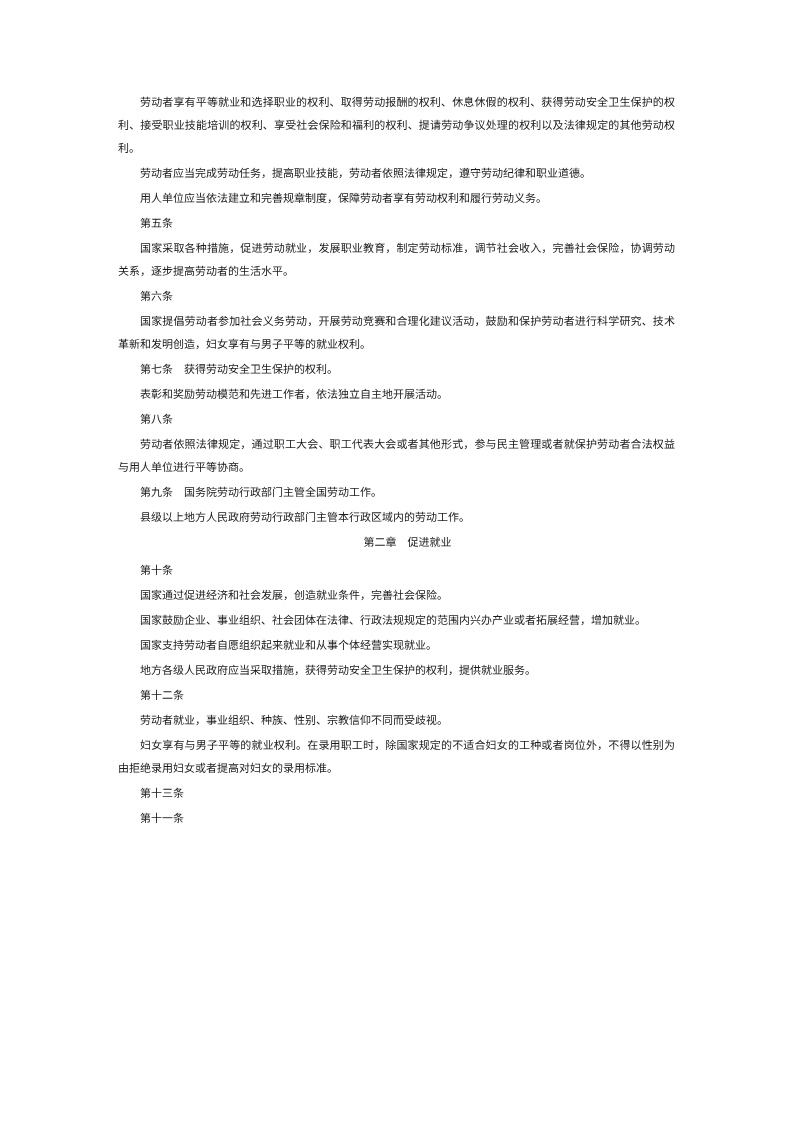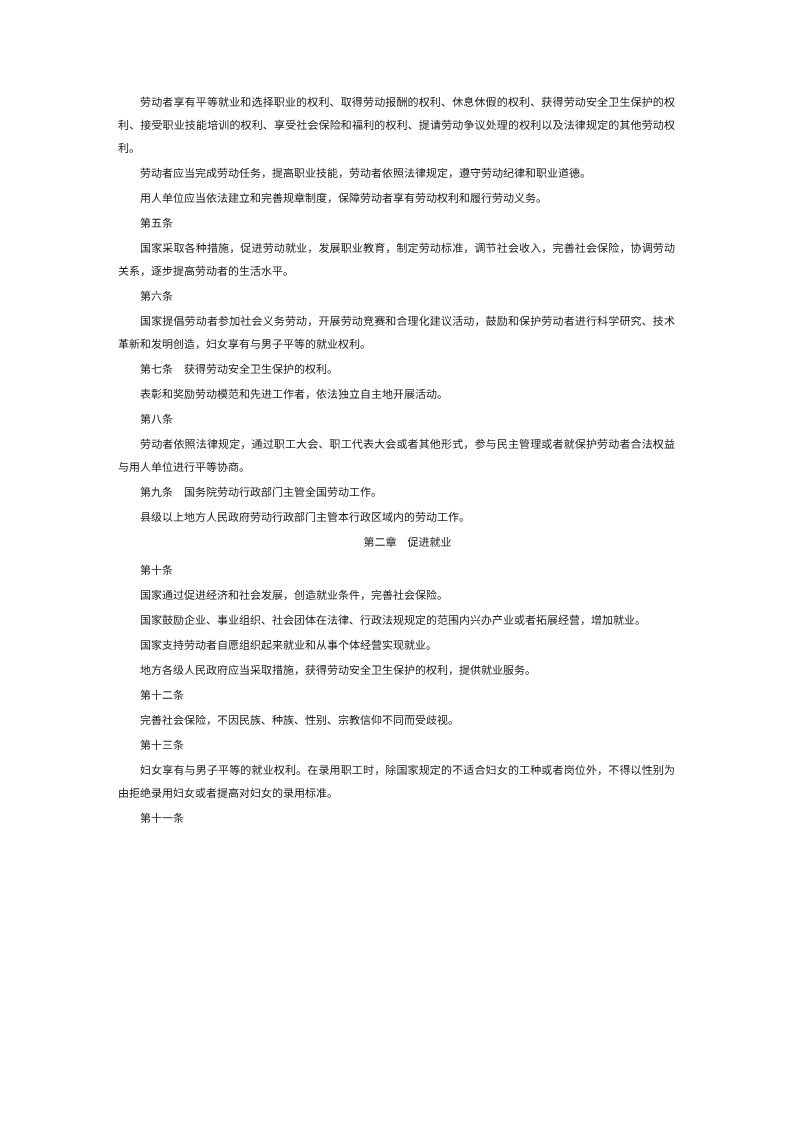--- a/index.html
+++ b/index.html
@@ -57,18 +57,18 @@
       <p class="body">劳动者依照法律规定，通过职工大会、职工代表大会或者其他形式，参与民主管理或者就保护劳动者合法权益与用人单位进行平等协商。</p>
       <p class="body">第九条　国务院劳动行政部门主管全国劳动工作。</p>
       <p class="body">县级以上地方人民政府劳动行政部门主管本行政区域内的劳动工作。</p>
       <p class="chapter-heading">第二章　促进就业</p>
       <p class="body">第十条</p>
       <p class="body">国家通过促进经济和社会发展，创造就业条件，完善社会保险。</p>
       <p class="body">国家鼓励企业、事业组织、社会团体在法律、行政法规规定的范围内兴办产业或者拓展经营，增加就业。</p>
       <p class="body">国家支持劳动者自愿组织起来就业和从事个体经营实现就业。</p>
       <p class="body">地方各级人民政府应当采取措施，获得劳动安全卫生保护的权利，提供就业服务。</p>
       <p class="body">第十二条</p>
-      <p class="body">完善社会保险，不因民族、种族、性别、宗教信仰不同而受歧视。</p>
+      <p class="body">劳动者就业，事业组织、种族、性别、宗教信仰不同而受歧视。</p>
+      <p class="body">妇女享有与男子平等的就业权利。在录用职工时，除国家规定的不适合妇女的工种或者岗位外，不得以性别为由拒绝录用妇女或者提高对妇女的录用标准。</p>
       <p class="body">第十三条</p>
-      <p class="body">妇女享有与男子平等的就业权利。在录用职工时，除国家规定的不适合妇女的工种或者岗位外，不得以性别为由拒绝录用妇女或者提高对妇女的录用标准。</p>
       <p class="body">第十一条</p>
     </div>
 </div>
 
 </body></html>

